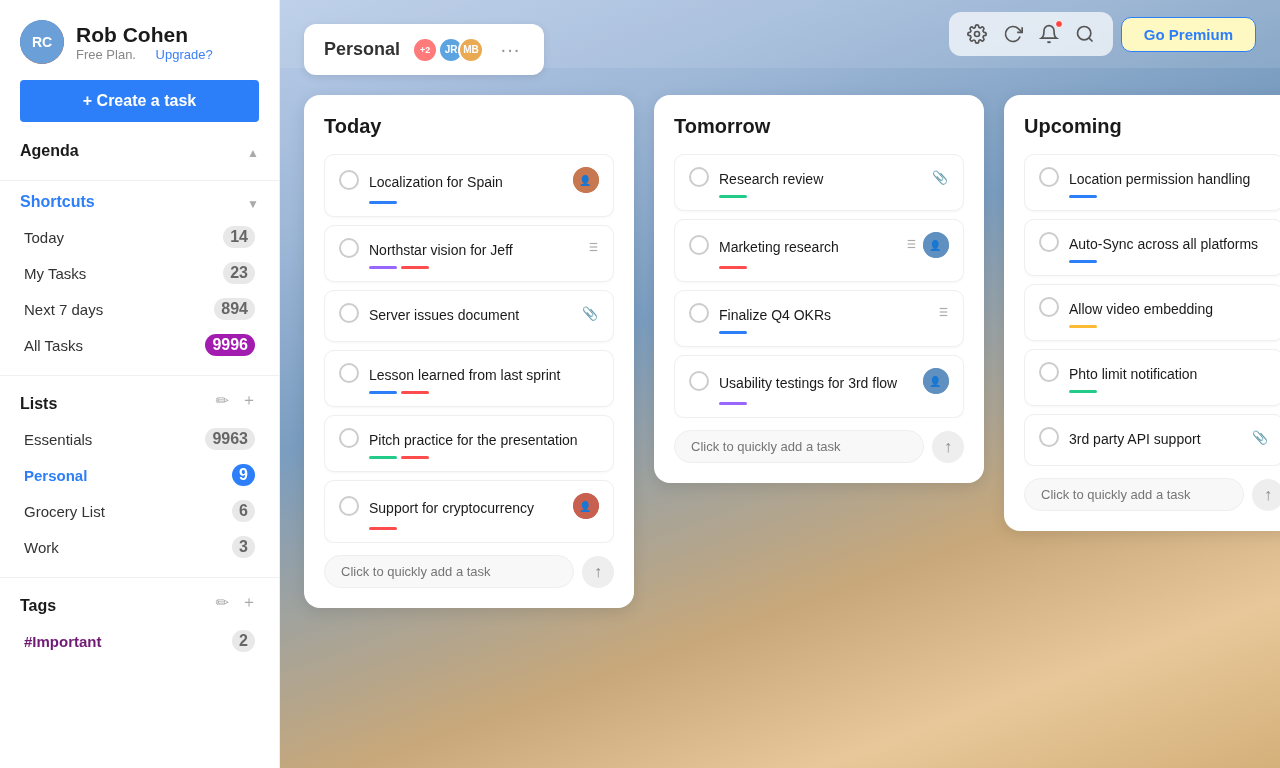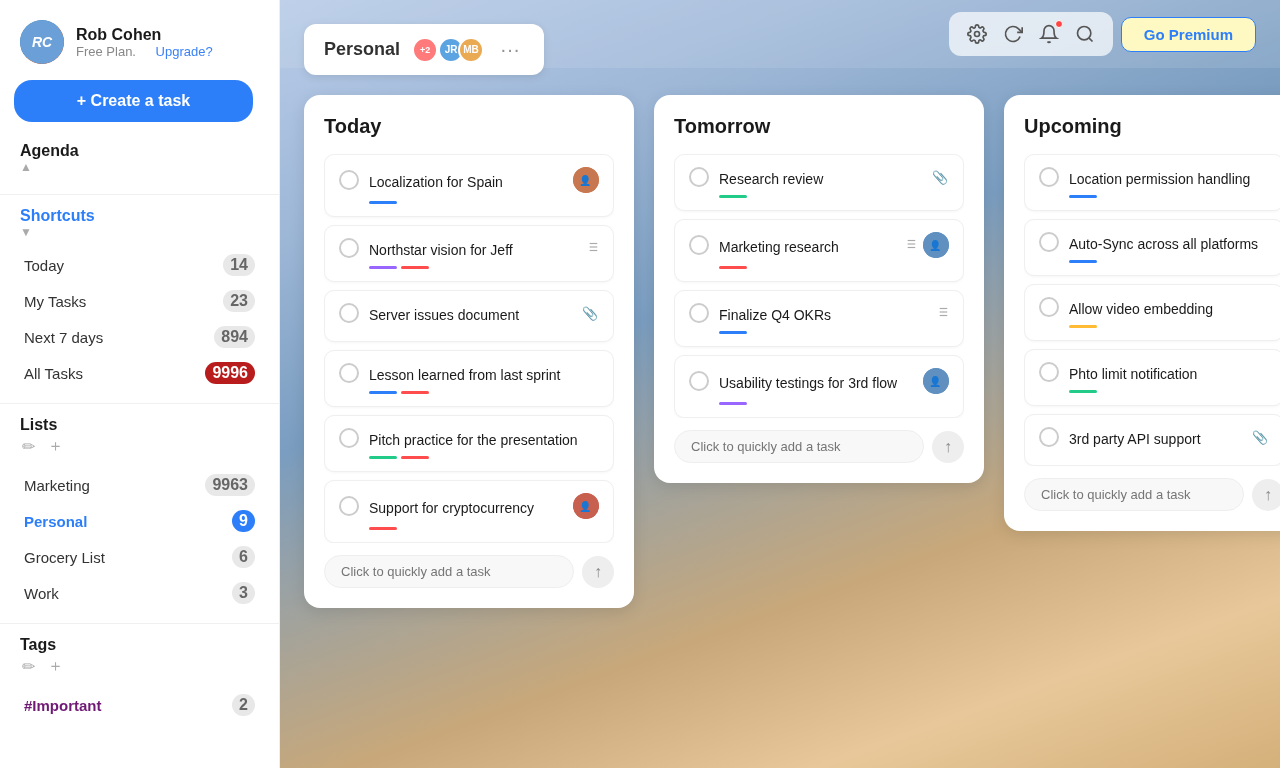--- a/index.html
+++ b/index.html
@@ -16,49 +16,48 @@
       padding: 0;
       border-right: 1px solid #eee;
       overflow-y: auto;
     }
     .sidebar-profile {
       display: flex;
       align-items: center;
       gap: 12px;
       padding: 20px 20px 16px;
     }
-    .profile-name { font-weight: 700; font-size: 16px; color: #1a1a1a; }
+    .profile-name { font-weight: 700; font-size: 21px; color: #1a1a1a; }
     .profile-plan { font-size: 13px; color: #888; }
     .profile-plan a { color: #3b82f6; text-decoration: none; padding-left: 16px; }
 
     .create-btn {
-      margin: 0 14px 20px;
+      margin: 0 20px 20px;
       background: #2d7ff9;
       color: #fff;
       border: none;
-      border-radius: 18px;
+      border-radius: 4px;
       padding: 12px 0;
       font-size: 16px;
       font-weight: 600;
       cursor: pointer;
       display: flex;
       align-items: center;
       justify-content: center;
       gap: 8px;
       width: calc(100% - 40px);
     }
 
     .sidebar-section { padding: 0 20px; }
     .sidebar-section-header {
       display: flex;
-      align-items: flex-start;
+      align-items: flex-end;
       justify-content: space-between;
       margin-bottom: 8px;
       cursor: pointer;
-      flex-direction: column;
     }
     .sidebar-section-title {
       font-size: 16px;
       font-weight: 700;
       color: #1a1a1a;
       display: flex;
       align-items: center;
       gap: 8px;
     }
     .sidebar-section-title.blue { color: #2d7ff9; }
@@ -82,21 +81,21 @@
       background: #e8e8e8;
       color: #666;
       border-radius: 12px;
       font-size: 16px;
       font-weight: 600;
       padding: 2px 7px;
       min-width: 20px;
       text-align: center;
     }
     .badge.blue { background: #2d7ff9; color: #fff; }
-    .badge.dark { background: #b91c1c; color: #fff; }
+    .badge.dark { background: #a21caf; color: #fff; }
 
     .divider { height: 1px; background: #f0f0f0; margin: 12px 0; }
 
     
     #main {
       flex: 1;
       display: flex;
       flex-direction: column;
       overflow: hidden;
     }
@@ -350,21 +349,20 @@
       border-radius: 50%;
       background: linear-gradient(135deg, #4a8ecb, #2a5f9a);
       display: flex;
       align-items: center;
       justify-content: flex-start;
       color: #fff;
       font-weight: 700;
       font-size: 16px;
       flex-shrink: 0;
       overflow: hidden;
-      font-style: italic;
     }
     
     .avatar-circle-multi {
       background: linear-gradient(to bottom right, #5090d0 0%, #3070a0 50%, #c06030 50%, #a04020 100%);
     }
   </style>
 </head>
 <body>
 
 <div id="sidebar">
@@ -436,21 +434,21 @@
     <div class="sidebar-section-header">
       <span class="sidebar-section-title">Lists</span>
       <div class="section-actions">
         <button class="section-action-btn">✏</button>
         <button class="section-action-btn">＋</button>
       </div>
     </div>
     <div id="lists-list">
         <div class="sidebar-nav-item">
     <span class="nav-item-left">
-      <span>Marketing</span>
+      <span>Essentials</span>
     </span>
     <span class="badge ">9963</span>
   </div>
         <div class="sidebar-nav-item active">
     <span class="nav-item-left">
       <span>Personal</span>
     </span>
     <span class="badge blue">9</span>
   </div>
         <div class="sidebar-nav-item">

